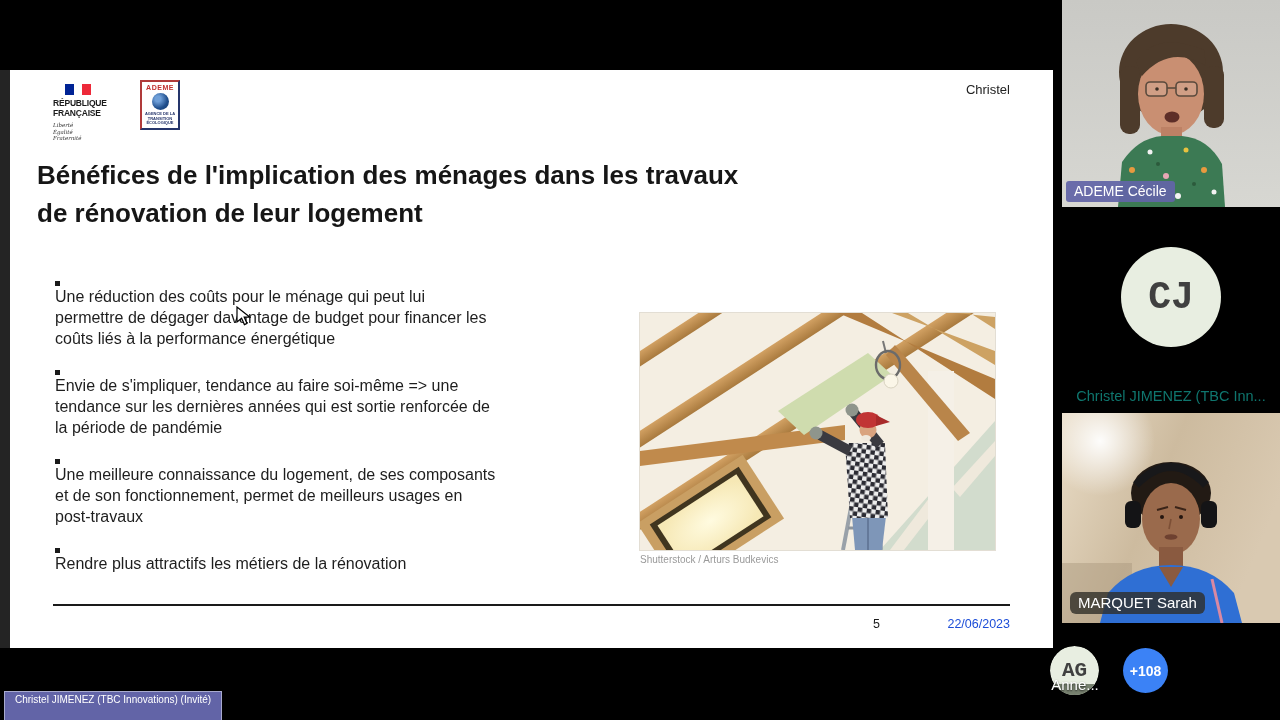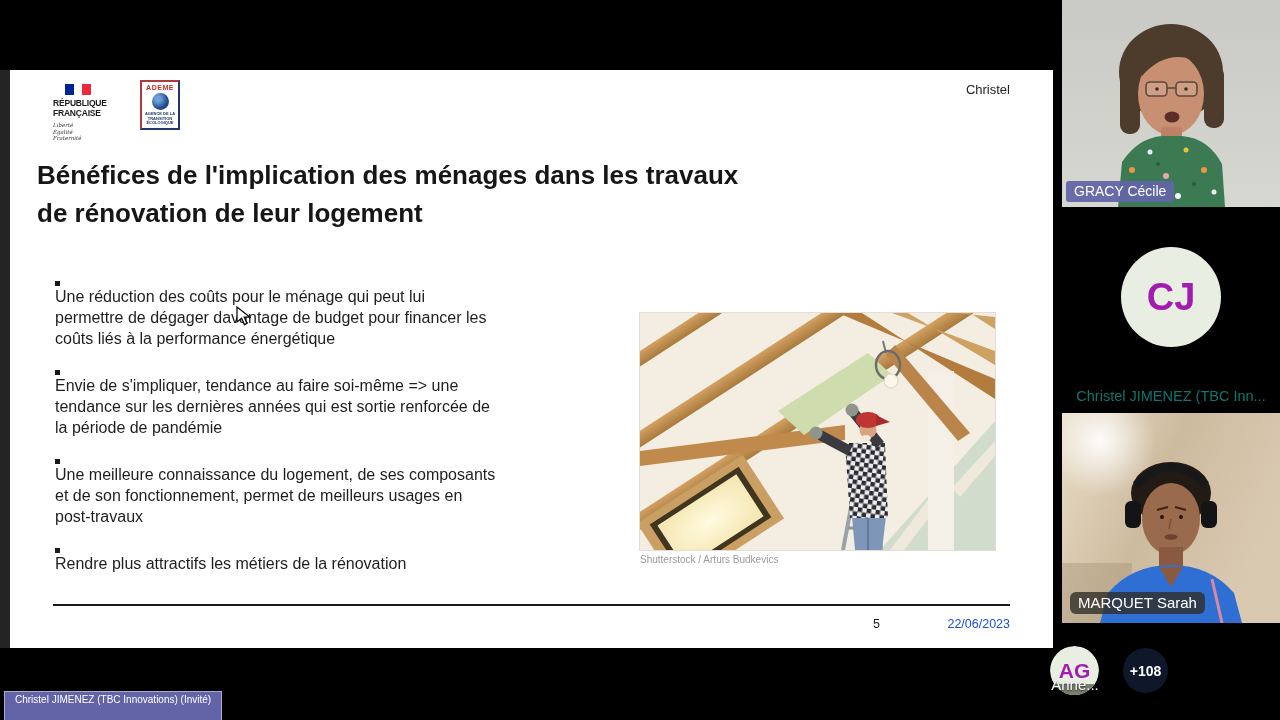--- a/index.html
+++ b/index.html
@@ -56,32 +56,32 @@
   .t1{top:0;height:207px;}
   .t2{top:212px;height:198px;display:flex;align-items:center;justify-content:center;}
   .t3{top:413px;height:210px;}
 
   .name-badge{position:absolute;font-size:14px;color:#fff;padding:2px 8px 3px;border-radius:3px;
               white-space:nowrap;}
   .badge-purple{left:4px;bottom:5px;background:rgba(98,100,167,0.93);}
   .badge-dark{left:8px;bottom:9px;background:rgba(48,46,40,0.8);font-size:15px;border-radius:6px;}
   .t2-name{position:absolute;left:0;right:0;bottom:6px;text-align:center;color:#0f766e;font-size:14.5px;}
 
-  .avatar-circle{border-radius:50%;background:#e8eee1;color:#a21caf;display:flex;
-                 align-items:center;justify-content:center;font-weight:600;}
+  .avatar-circle{border-radius:50%;background:#e8eee1;color:#404040;display:flex;
+                 align-items:center;justify-content:center;font-weight:600;font-family:Liberation Mono, monospace;}
   .cj{width:100px;height:100px;font-size:38px;margin-bottom:28px;}
 
   .more-row{position:absolute;left:1002px;top:623px;width:218px;height:97px;}
   .ag-wrap{position:absolute;left:48px;top:23px;width:49px;height:49px;border-radius:50%;overflow:hidden;}
   .ag{width:49px;height:49px;font-size:21px;}
   .ag-band{position:absolute;left:0;bottom:0;width:100%;height:11px;background:#77816f;}
   .anne-label{position:absolute;left:38px;top:53px;width:70px;text-align:center;color:#fff;
               font-size:15px;text-shadow:0 1px 2px rgba(0,0,0,.8);}
   .overflow-badge{position:absolute;left:121px;top:25px;width:45px;height:45px;border-radius:50%;
-              background:#0f172a;color:#fff;font-size:14px;font-weight:600;
+              background:#3b82f6;color:#fff;font-size:14px;font-weight:600;
               display:flex;align-items:center;justify-content:center;}
 
   .self-badge{position:absolute;left:4px;top:691px;background:#6264a7;color:#fff;
               font-size:10px;padding:2px 10px 20px;border-radius:0;
               border:1px solid rgba(255,255,255,0.45);}
 </style>
 </head>
 <body>
 
 <div class="stage">
@@ -253,21 +253,21 @@
         <circle cx="104" cy="176" r="3" fill="#e8a7b5"></circle>
           <circle cx="124" cy="150" r="2.5" fill="#e8c23f"></circle>
         <circle cx="142" cy="170" r="3" fill="#e89a3f"></circle>
           <circle cx="152" cy="192" r="2.5" fill="#f2f2f2"></circle>
         <circle cx="80" cy="192" r="2.5" fill="#e8c23f"></circle>
           <circle cx="116" cy="196" r="3" fill="#f2f2f2"></circle>
         <circle cx="96" cy="164" r="2" fill="#2c5a3c"></circle>
           <circle cx="132" cy="184" r="2" fill="#2c5a3c"></circle>
       </g>
     </svg>
-    <span class="name-badge badge-purple">GRACY Cécile</span>
+    <span class="name-badge badge-purple">ADEME Cécile</span>
   </div>
 
   <div class="tile t2">
     <div class="avatar-circle cj">CJ</div>
     <span class="t2-name">Christel JIMENEZ (TBC Inn...</span>
   </div>
 
   <div class="tile t3">
     <svg width="218" height="210" viewBox="0 0 218 210">
       <defs>

